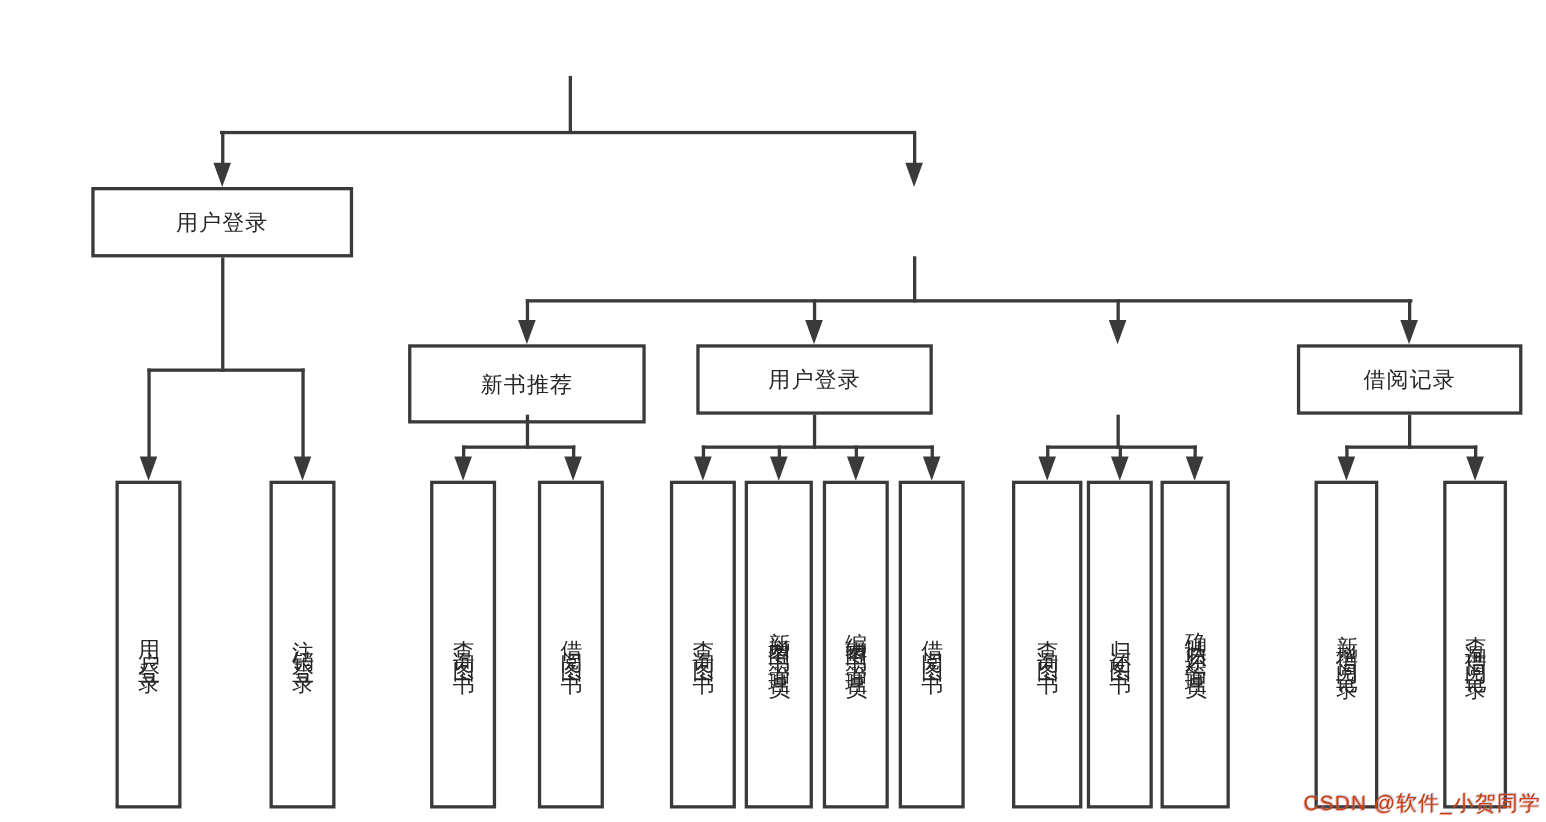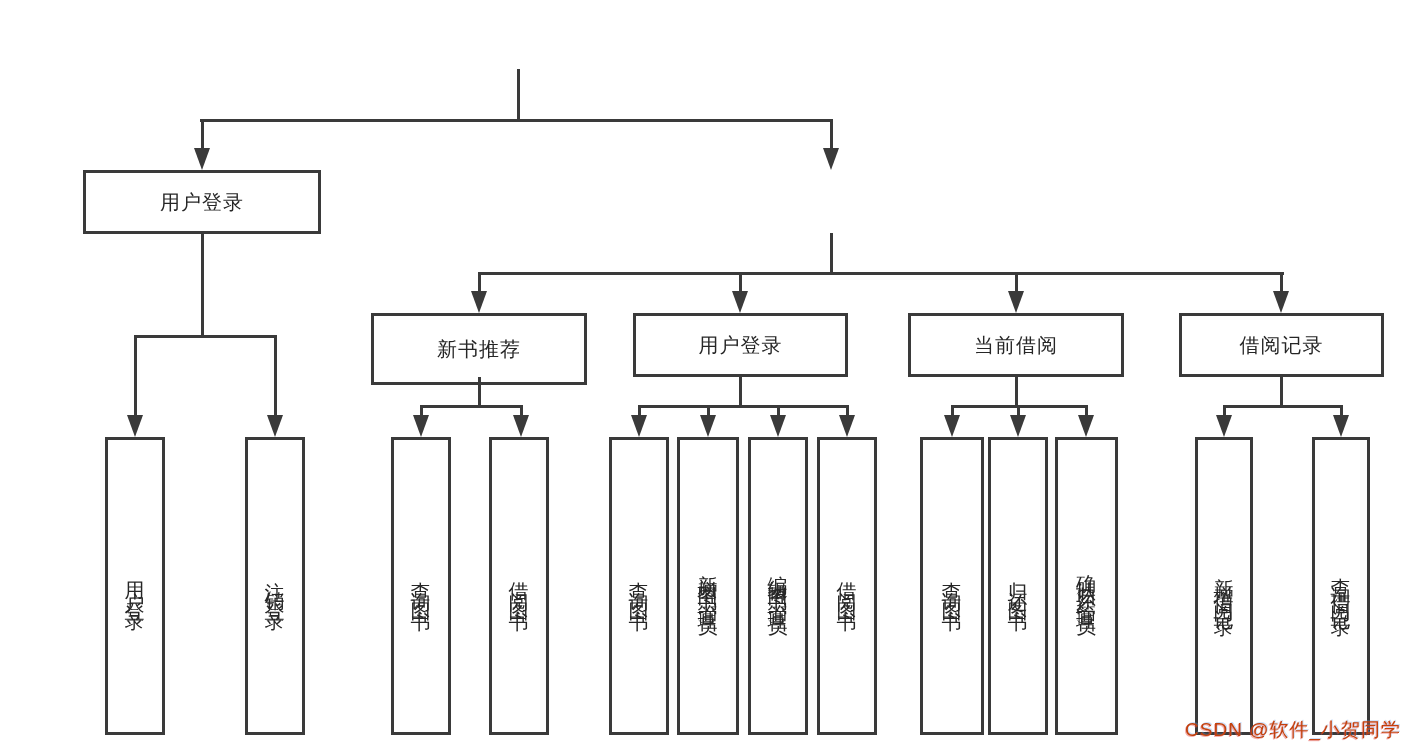--- a/index.html
+++ b/index.html
@@ -81,23 +81,20 @@
   <div class="arrow" style="left:732px; top:291px;"></div>
   <div class="arrow" style="left:1008px; top:291px;"></div>
   <div class="arrow" style="left:1273px; top:291px;"></div>
 
   <div class="node" style="left:371px; top:313px; width:216px; height:72px;">
     <span>新书推荐</span>
   </div>
   <div class="node" style="left:633px; top:313px; width:215px; height:64px;">
     <span>用户登录</span>
   </div>
-  <div class="node" style="left:908px; top:313px; width:216px; height:64px;">
-    <span>当前借阅</span>
-  </div>
   <div class="node" style="left:1179px; top:313px; width:205px; height:64px;">
     <span>借阅记录</span>
   </div>
 
   <div class="vline" style="left:477.5px; top:377px; height:31px;"></div>
   <div class="hline" style="left:419.5px; top:405px; width:103px;"></div>
   <div class="vline" style="left:419.5px; top:405px; height:15px;"></div>
   <div class="vline" style="left:519.5px; top:405px; height:15px;"></div>
   <div class="arrow" style="left:413px; top:415px;"></div>
   <div class="arrow" style="left:513px; top:415px;"></div>

